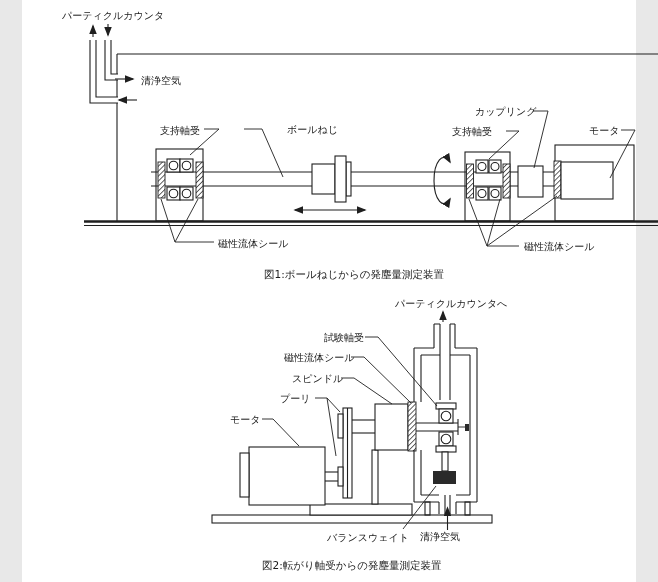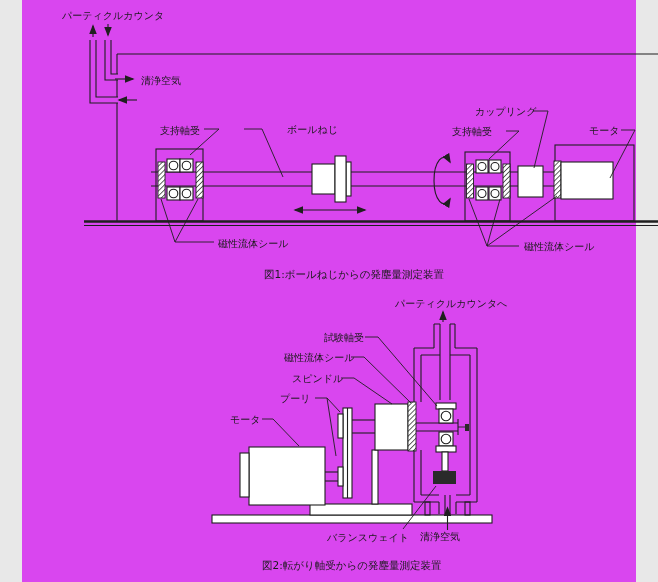--- a/index.html
+++ b/index.html
@@ -1,16 +1,16 @@
 <!DOCTYPE html>
 <html><head>
 <meta charset="utf-8">
 <style>
   html,body{margin:0;padding:0;background:#e8e8e8;}
-  .page{width:614px;height:582px;background:#d946ef;position:relative;margin:0 auto;
+  .page{width:614px;height:582px;background:#ffffff;position:relative;margin:0 auto;
         font-family:"DejaVu Sans",sans-serif;}
   svg{display:block;}
   .s{stroke:#1f1f1f;stroke-width:1.1;fill:none;}
   .w{stroke:#1f1f1f;stroke-width:1.1;fill:#ffffff;}
   .l{stroke:#1f1f1f;stroke-width:0.9;fill:none;}
   .h{fill:url(#hatch);stroke:#1f1f1f;stroke-width:0.9;}
   .dk{fill:#2a2a2a;stroke:none;}
   text{font-family:"DejaVu Sans",sans-serif;font-size:10px;fill:#1a1a1a;}
   .cap{font-size:10.5px;}
 </style>

